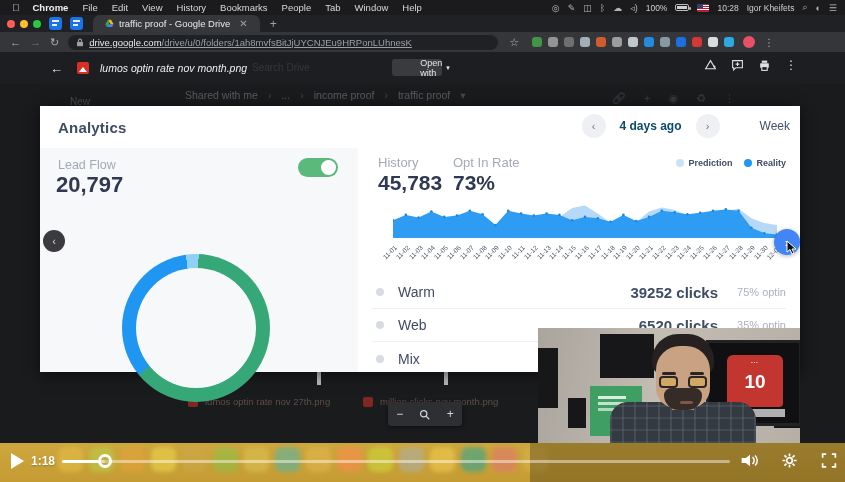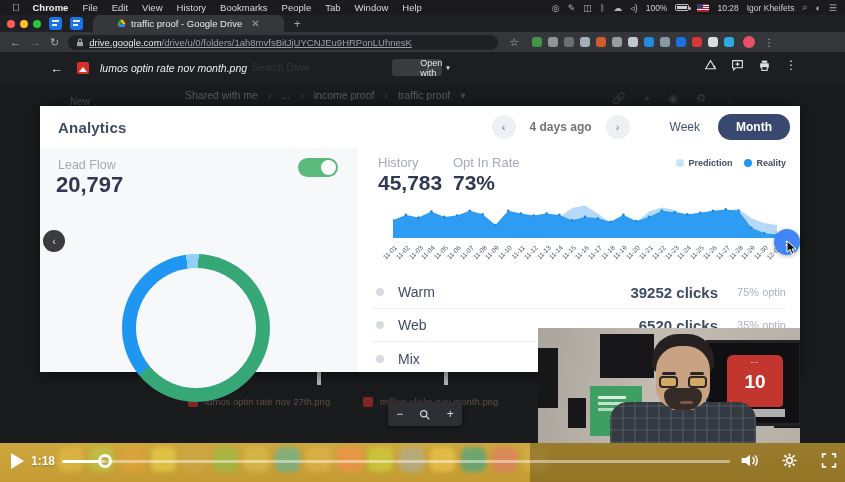--- a/index.html
+++ b/index.html
@@ -20,21 +20,21 @@
   .flag{display:inline-block;width:12px;height:8px;background:linear-gradient(#b22234 0 12%,#fff 12% 24%,#b22234 24% 36%,#fff 36% 48%,#b22234 48% 60%,#fff 60% 72%,#b22234 72% 100%);position:relative;border-radius:1px;}
   .flag:before{content:"";position:absolute;left:0;top:0;width:6px;height:4px;background:#3c3b6e;}
 
   
   .tabbar{position:absolute;left:0;top:15px;width:845px;height:17px;background:#202124;display:flex;align-items:center;}
   .tl{width:8px;height:8px;border-radius:50%;margin-left:7px;}
   .pinned{width:13px;height:13px;border-radius:3px;background:#1a73e8;margin-left:8px;position:relative;}
   .pinned:before{content:"";position:absolute;left:3px;top:3px;right:3px;height:2px;background:#fff;opacity:.9;}
   .pinned:after{content:"";position:absolute;left:3px;top:7px;right:5px;height:2px;background:#fff;opacity:.9;}
   .tab{height:17px;margin-left:10px;background:#36373a;border-radius:7px 7px 0 0;display:flex;align-items:center;
-    padding:0 24px;color:#e8eaed;font-size:9.5px;gap:5px;max-width:200px;}
+    padding:0 12px;color:#e8eaed;font-size:9.5px;gap:5px;max-width:200px;}
   .tab .close{color:#9aa0a6;font-size:10px;margin-left:4px;}
   .newtab{color:#9aa0a6;font-size:12px;margin-left:10px;}
 
   
   .urlbar{position:absolute;left:0;top:32px;width:845px;height:20px;background:#35363a;display:flex;align-items:center;padding:0 10px;gap:9px;}
   .navbtn{color:#aeb2b8;font-size:11px;line-height:1;}
   .navbtn.dim{color:#6e7176;}
   .omnibox{height:15px;flex:0 0 430px;background:#202124;border-radius:8px;display:flex;align-items:center;padding:0 8px;gap:5px;overflow:hidden;}
   .urltext{font-size:9.5px;white-space:nowrap;color:#9aa0a6;text-decoration:underline;}
   .urltext b{color:#e8eaed;font-weight:normal;}
@@ -66,21 +66,21 @@
   .zoompill{position:absolute;left:388px;top:350px;width:74px;height:24px;background:#2e2f33;border-radius:3px;
     display:flex;align-items:center;justify-content:space-around;color:#d5d6d8;box-shadow:0 1px 4px rgba(0,0,0,.5);}
   .zoompill .zch{font-size:12px;line-height:1;}
 
   
   .panel{position:absolute;left:40px;top:106px;width:760px;height:266px;background:#ffffff;box-shadow:0 2px 14px rgba(0,0,0,.55);}
   .p-title{position:absolute;left:18px;top:13px;font-size:15px;color:#3e4c66;font-weight:bold;letter-spacing:.2px;}
   .p-controls{position:absolute;right:10px;top:8px;display:flex;align-items:center;gap:14px;}
   .circ-btn{width:24px;height:24px;border-radius:50%;background:#eef0f4;border:none;color:#6b7690;font-size:11px;
     display:flex;align-items:center;justify-content:center;}
-  .period{font-size:12px;color:#737373;font-weight:bold;}
+  .period{font-size:12px;color:#0c4a6e;font-weight:bold;}
   .week{font-size:12px;color:#43506b;margin-left:26px;}
   .month-pill{margin-left:4px;height:26px;padding:0 18px;border:none;border-radius:14px;background:#39486e;color:#fff;font-size:12px;font-weight:bold;}
   .p-left{position:absolute;left:0;top:42px;width:318px;height:224px;background:#f7f8fa;}
   .lf-label{position:absolute;left:18px;top:10px;font-size:12.5px;color:#a2aab8;}
   .lf-value{position:absolute;left:16px;top:24px;font-size:22px;font-weight:bold;color:#2f3a52;}
   .toggle{position:absolute;right:20px;top:10px;width:40px;height:19px;border-radius:10px;background:#5bb97c;}
   .toggle .knob{position:absolute;right:2px;top:2px;width:15px;height:15px;border-radius:50%;background:#fff;}
   .donut{position:absolute;left:82px;top:106px;width:148px;height:148px;border-radius:50%;}
   .donut .hole{position:absolute;left:14px;top:14px;width:120px;height:120px;border-radius:50%;background:#f7f8fa;}
   .p-right{position:absolute;left:318px;top:42px;width:442px;height:224px;background:#fff;}
@@ -296,21 +296,20 @@
     </div>
   </div>
 
   <div class="panel">
     <div class="p-title">Analytics</div>
     <div class="p-controls">
       <button class="circ-btn">‹</button>
       <span class="period">4 days ago</span>
       <button class="circ-btn">›</button>
       <span class="week">Week</span>
-      <button class="month-pill">Month</button>
     </div>
 
     <div class="p-left">
       <span class="lf-label">Lead Flow</span>
       <span class="lf-value">20,797</span>
       <div class="toggle">
           <span class="knob"></span>
         </div>
       <div class="donut" id="donut" style="background: conic-gradient(from 352deg, rgb(143, 208, 245) 0deg, rgb(143, 208, 245) 10.08deg, rgb(54, 168, 119) 10.08deg, rgb(54, 168, 119) 238.68deg, rgb(32, 150, 243) 238.68deg, rgb(32, 150, 243) 360deg);">
           <div class="hole"></div>

